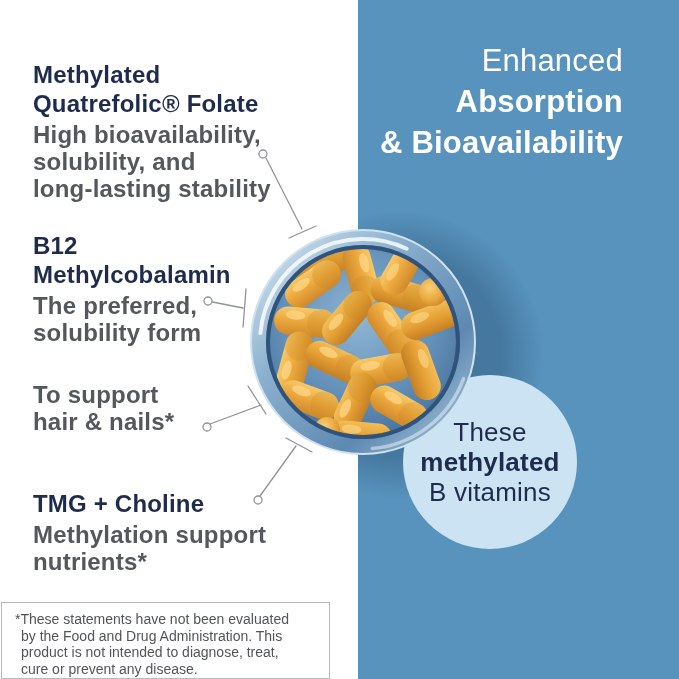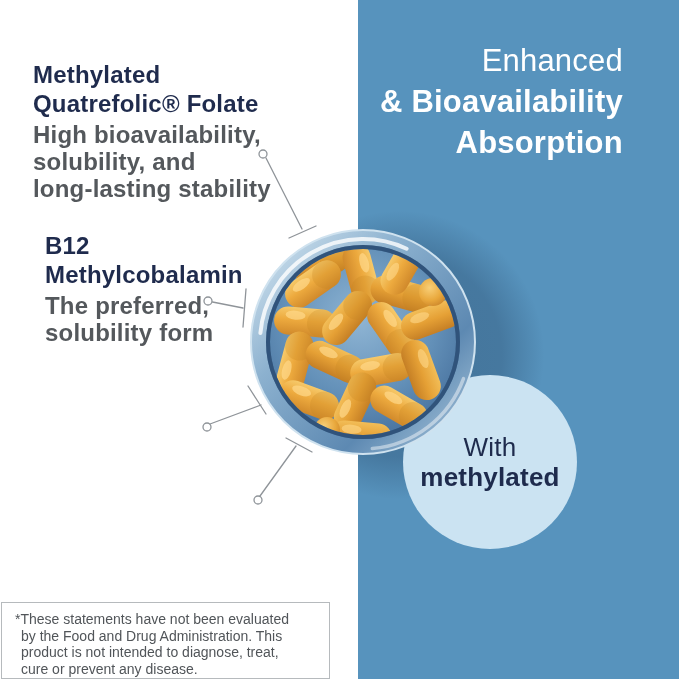--- a/index.html
+++ b/index.html
@@ -19,21 +19,21 @@
   
   .badge{position:absolute;left:403px;top:375px;width:174px;height:174px;border-radius:50%;
     background:#cbe3f2;display:flex;flex-direction:column;justify-content:center;align-items:center;
     text-align:center;color:#1e2b4d;font-size:26px;line-height:30px;z-index:2;letter-spacing:.2px;}
   .badge .b-bold{font-weight:700;}
   
   .feature{position:absolute;left:33px;z-index:5;}
   .feature-title{font-weight:700;color:#1f2b4d;font-size:24px;line-height:29px;white-space:pre-line;letter-spacing:.2px;}
   .feature-desc{color:#54585c;font-size:24px;line-height:27px;white-space:pre-line;margin-top:3px;letter-spacing:.2px;font-weight:bold;}
   .f-folate{top:60px;}
-  .f-b12{top:231px;margin-left:12px;}
+  .f-b12{top:231px;}
   .f-biotin{top:378px;}
   .f-tmg{top:489px;}
   
   .disclaimer{position:absolute;left:1px;top:602px;width:329px;height:77px;box-sizing:border-box;
     background:#ffffff;border:1px solid #b6babd;padding:8px 10px 6px 19px;text-indent:-6px;
     color:#515559;font-size:14px;line-height:16.5px;white-space:pre-line;z-index:5;}
   
   .bowl-svg{position:absolute;left:243px;top:222px;z-index:3;}
   .callouts{position:absolute;left:0;top:0;z-index:4;pointer-events:none;}
 </style>
@@ -41,27 +41,28 @@
 <body>
 
 <div class="canvas">
 
   <div class="blue-panel">
     <div class="bowl-shadow"></div>
   </div>
 
   <div class="headline">
     <div class="hl-light">Enhanced</div>
+    <div class="hl-bold">Absorption</div>
     <div class="hl-bold">&amp; Bioavailability</div>
-    <div class="hl-bold">Absorption</div>
   </div>
 
   <div class="badge">
-    <div>With</div>
+    <div>These</div>
     <div class="b-bold">methylated</div>
+    <div>B vitamins</div>
   </div>
 
   <svg class="bowl-svg" width="240" height="240" viewBox="0 0 240 240">
     <defs>
       <radialGradient id="bowlInner" cx="48%" cy="38%" r="68%">
         <stop offset="0%" stop-color="#8fb5d4"></stop>
         <stop offset="60%" stop-color="#6390b8"></stop>
         <stop offset="100%" stop-color="#456f9c"></stop>
       </radialGradient>
       <linearGradient id="rimGrad" x1="0" y1="0" x2="1" y2="1">
@@ -221,21 +222,28 @@
   </div>
 
   <div class="feature f-b12">
     <div class="feature-title">B12
 Methylcobalamin</div>
     <div class="feature-desc">The preferred,
 solubility form</div>
   </div>
 
   <div class="feature f-biotin">
-  </div>
-
+    <div class="feature-desc">To support
+hair &amp; nails*</div>
+  </div>
+
+  <div class="feature f-tmg">
+    <div class="feature-title">TMG + Choline</div>
+    <div class="feature-desc">Methylation support
+nutrients*</div>
+  </div>
 
   <div class="disclaimer">*These statements have not been evaluated
 by the Food and Drug Administration. This
 product is not intended to diagnose, treat,
 cure or prevent any disease.</div>
 
 </div>
 
 </body></html>

